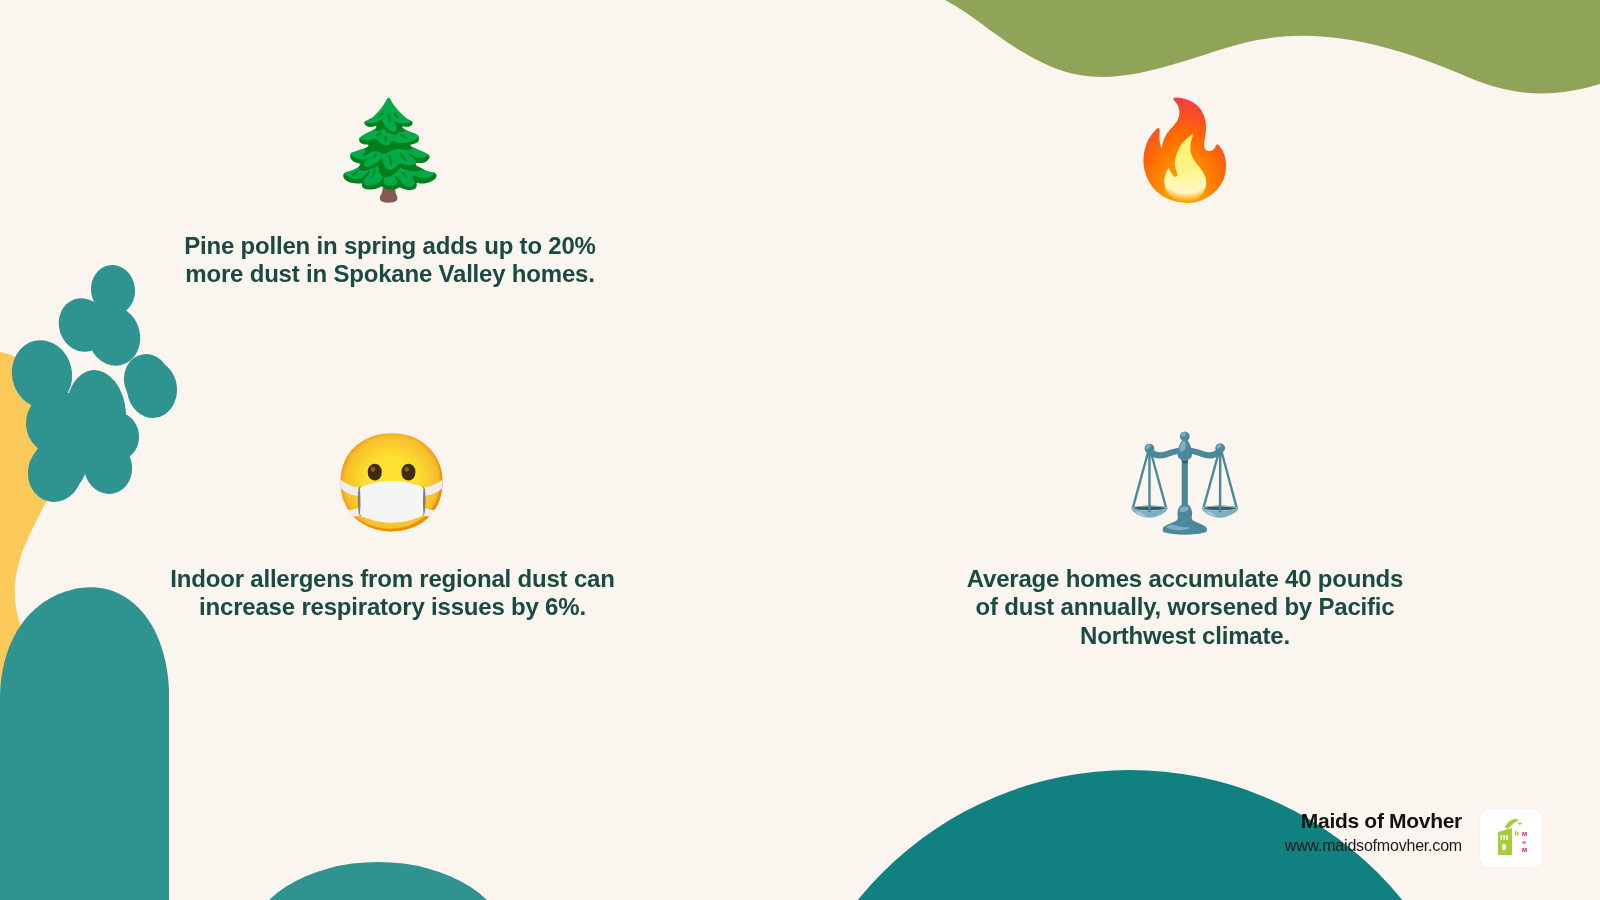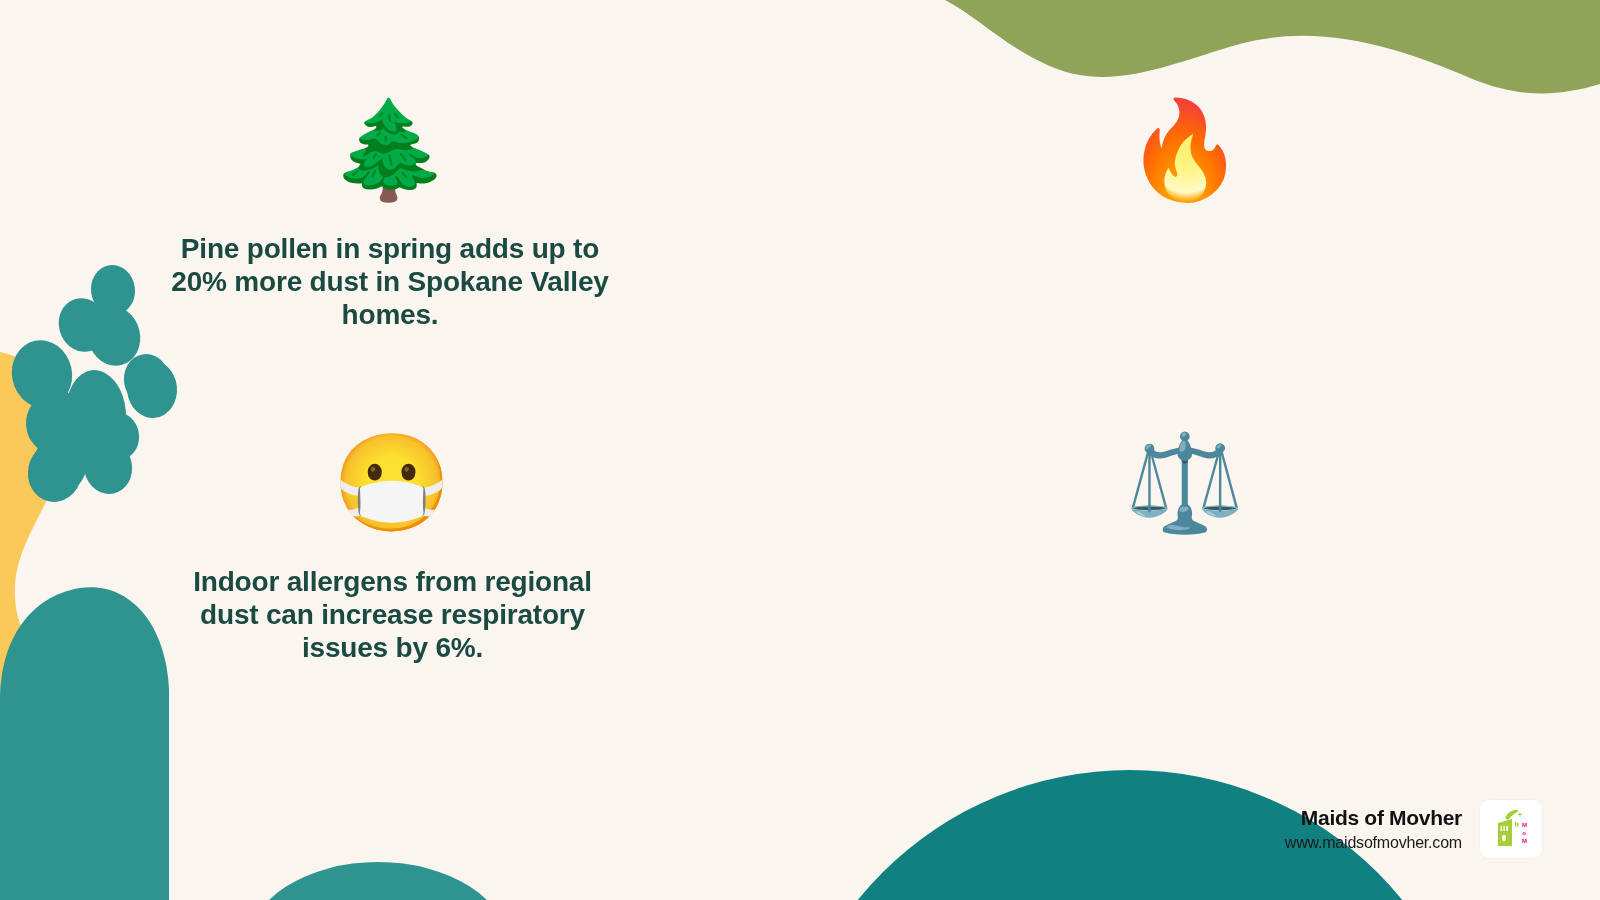--- a/index.html
+++ b/index.html
@@ -49,39 +49,39 @@
     display:flex;
     align-items:center;
     justify-content:center;
     user-select:none;
   }
 
   .card-text {
     margin-top:24px;
     text-align:center;
     color:#1A4A42;
-    font-size:28px;
+    font-size:24px;
     font-weight:bold;
     line-height:1.18;
     letter-spacing:-0.2px;
   }
 
   
   #card-pine-pollen     { left:160px;  top:92px;  width:460px; }
   #card-wildfire-smoke  { left:960px;  top:92px;  width:450px; }
   #card-indoor-allergens{ left:170px;  top:425px; width:445px; }
   #card-dust-annual     { left:960px;  top:425px; width:450px; }
 
   
   .footer-brand {
     position:absolute;
     right:58px;
-    bottom:42px;
-    display:flex;
-    align-items:center;
+    bottom:33px;
+    display:flex;
+    align-items:flex-start;
     gap:18px;
     z-index:3;
   }
   .brand-text {
     display:flex;
     flex-direction:column;
     align-items:flex-end;
     gap:4px;
   }
   .brand-name {
@@ -161,20 +161,21 @@
     <div class="card-icon">🔥</div>
   </div>
 
   <div class="card" id="card-indoor-allergens">
     <div class="card-icon">😷</div>
     <div class="card-text">Indoor allergens from regional dust can increase respiratory issues by 6%.</div>
   </div>
 
   <div class="card" id="card-dust-annual">
     <div class="card-icon">⚖️</div>
+    <div class="card-text">Average homes accumulate 40 pounds of dust annually, worsened by Pacific Northwest climate.</div>
   </div>
 
 </div>
 
 <div class="footer-brand">
   <div class="brand-text">
     <div class="brand-name">Maids of Movher</div>
     <div class="brand-url">www.maidsofmovher.com</div>
   </div>
   <div class="brand-logo">

